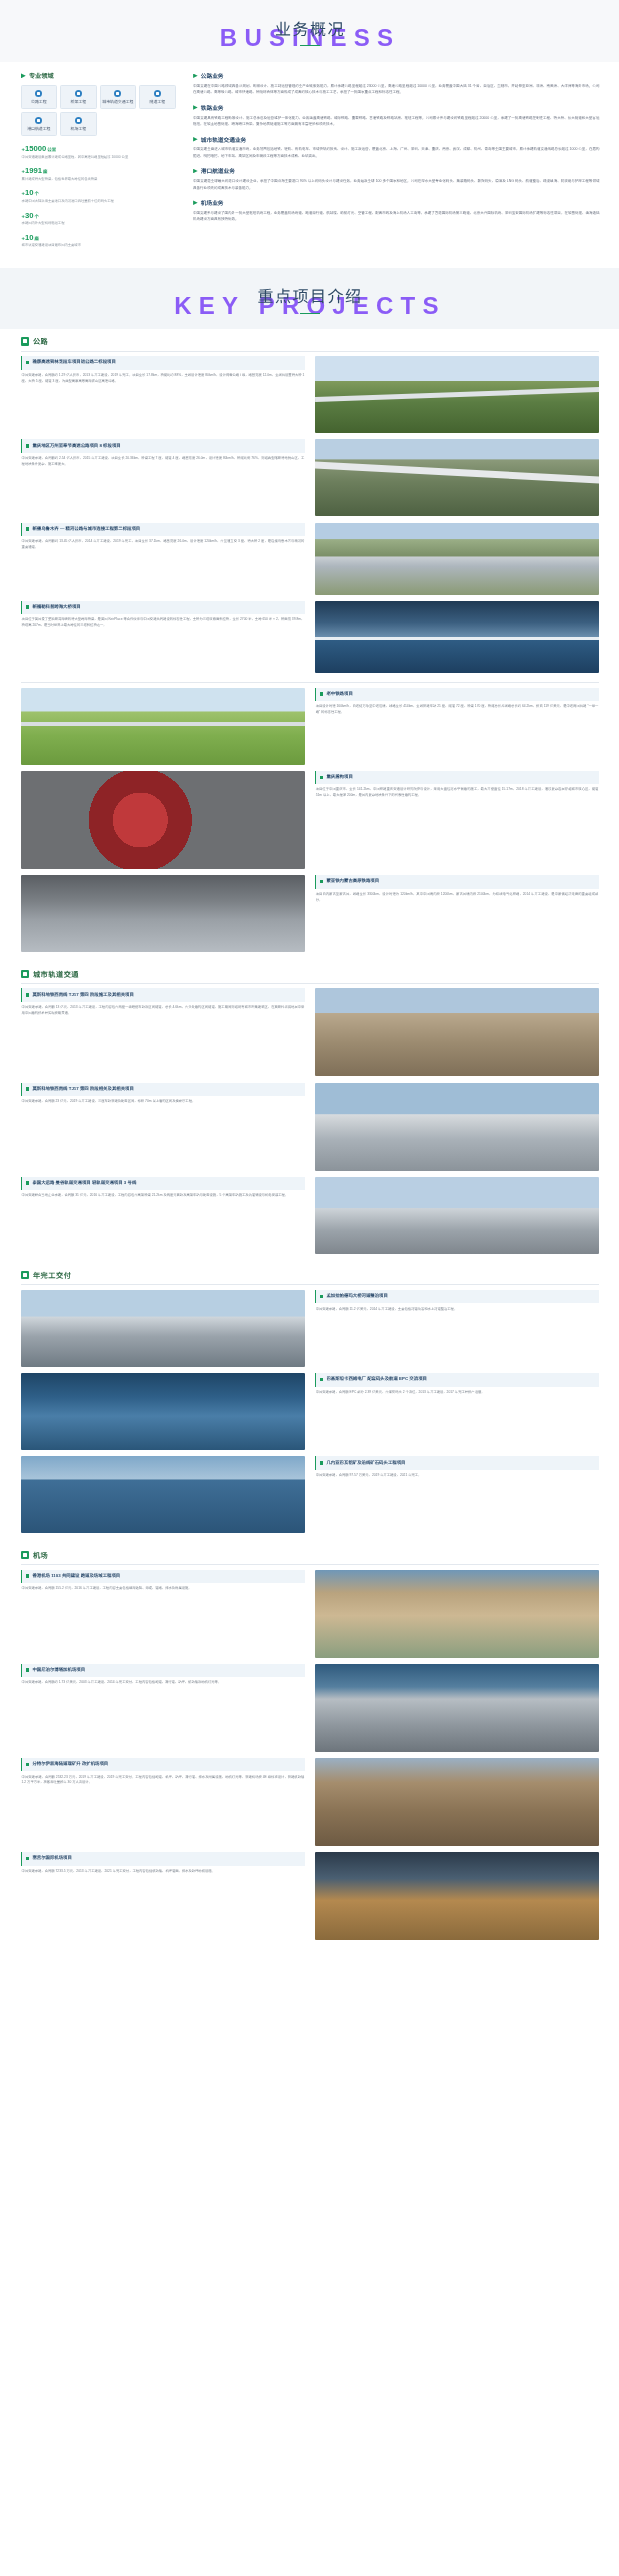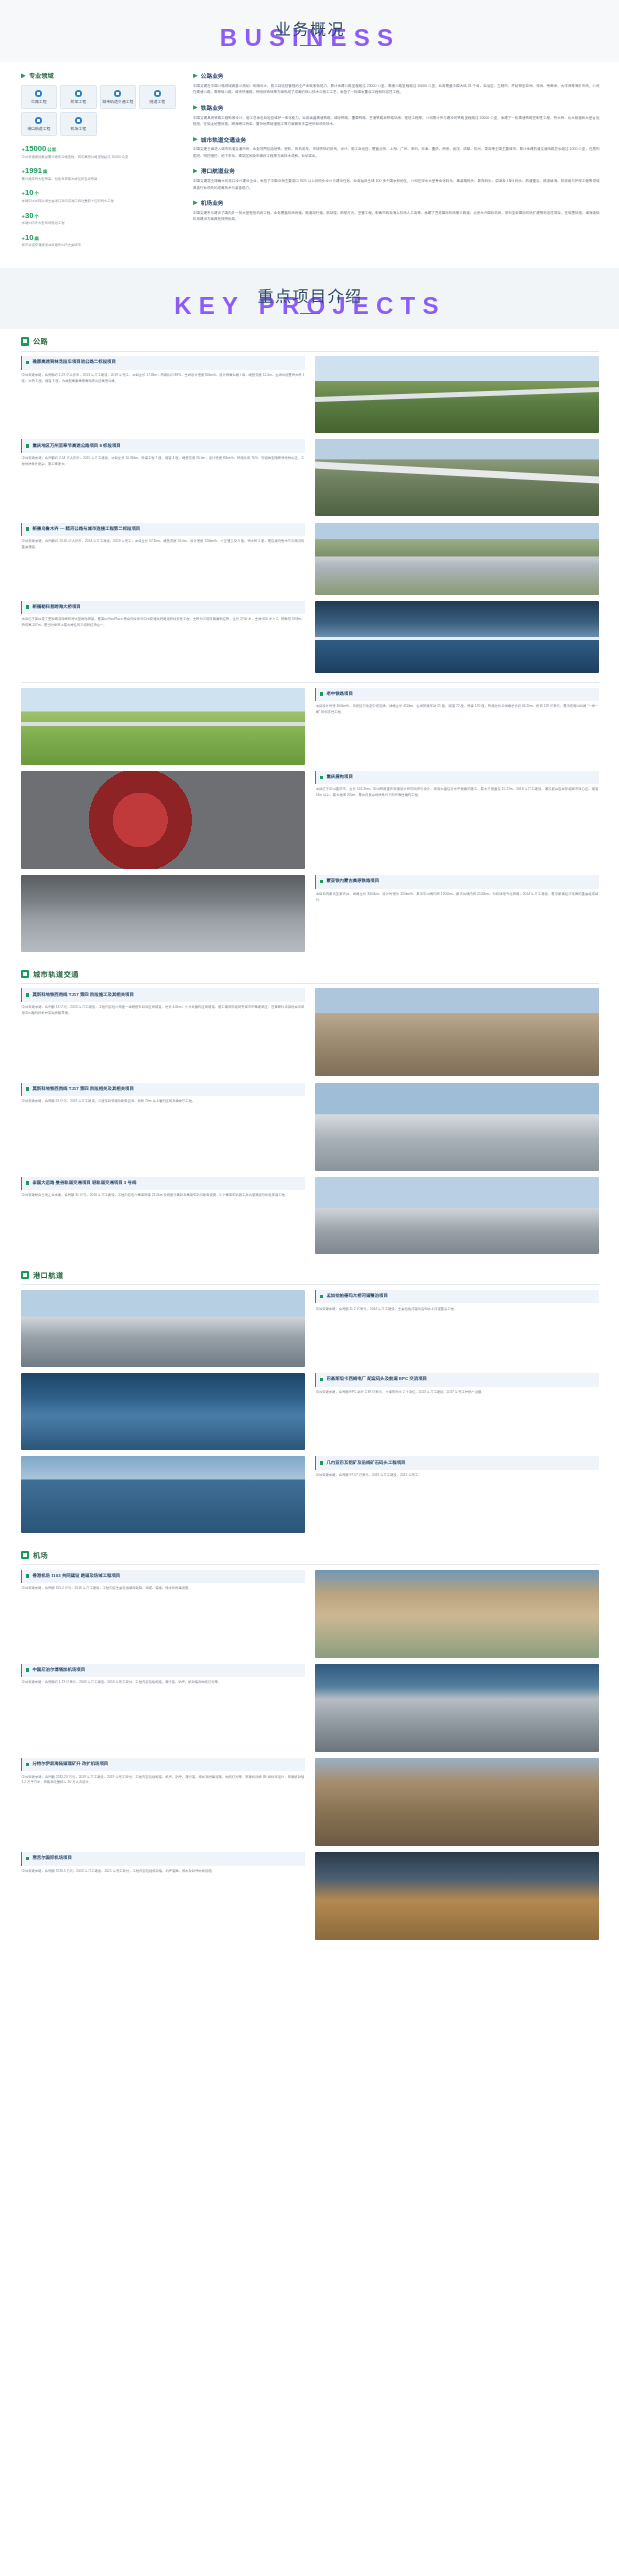--- a/index.html
+++ b/index.html
@@ -474,21 +474,21 @@
         <span class="sq"></span>
         <span>泰国大运路 曼谷轨道交通项目 轻轨道交通项目 3 号线</span>
       </div>
       <div class="bd">中国交建联合当地企业承建，合同额 31 亿元，2016 年开工建设，工程内容包含高架桥梁 21.2km 及两座元首站及高架车站与配套设施，5 个高架车站施工及轨道铺设与机电安装工程。</div>
     </div>
     <div class="ph h150 p-viaduct"></div>
   </div>
 
   <div class="cat">
     <span class="cico"></span>
-    <span>港口航道</span>
+    <span>年完工交付</span>
   </div>
   <div class="cat-rule"></div>
 
   <div class="grid">
     <div class="ph h150 p-plant"></div>
     <div class="card">
       <div class="hd">
         <span class="sq"></span>
         <span>孟加拉帕德玛大桥河道整治项目</span>
       </div>

